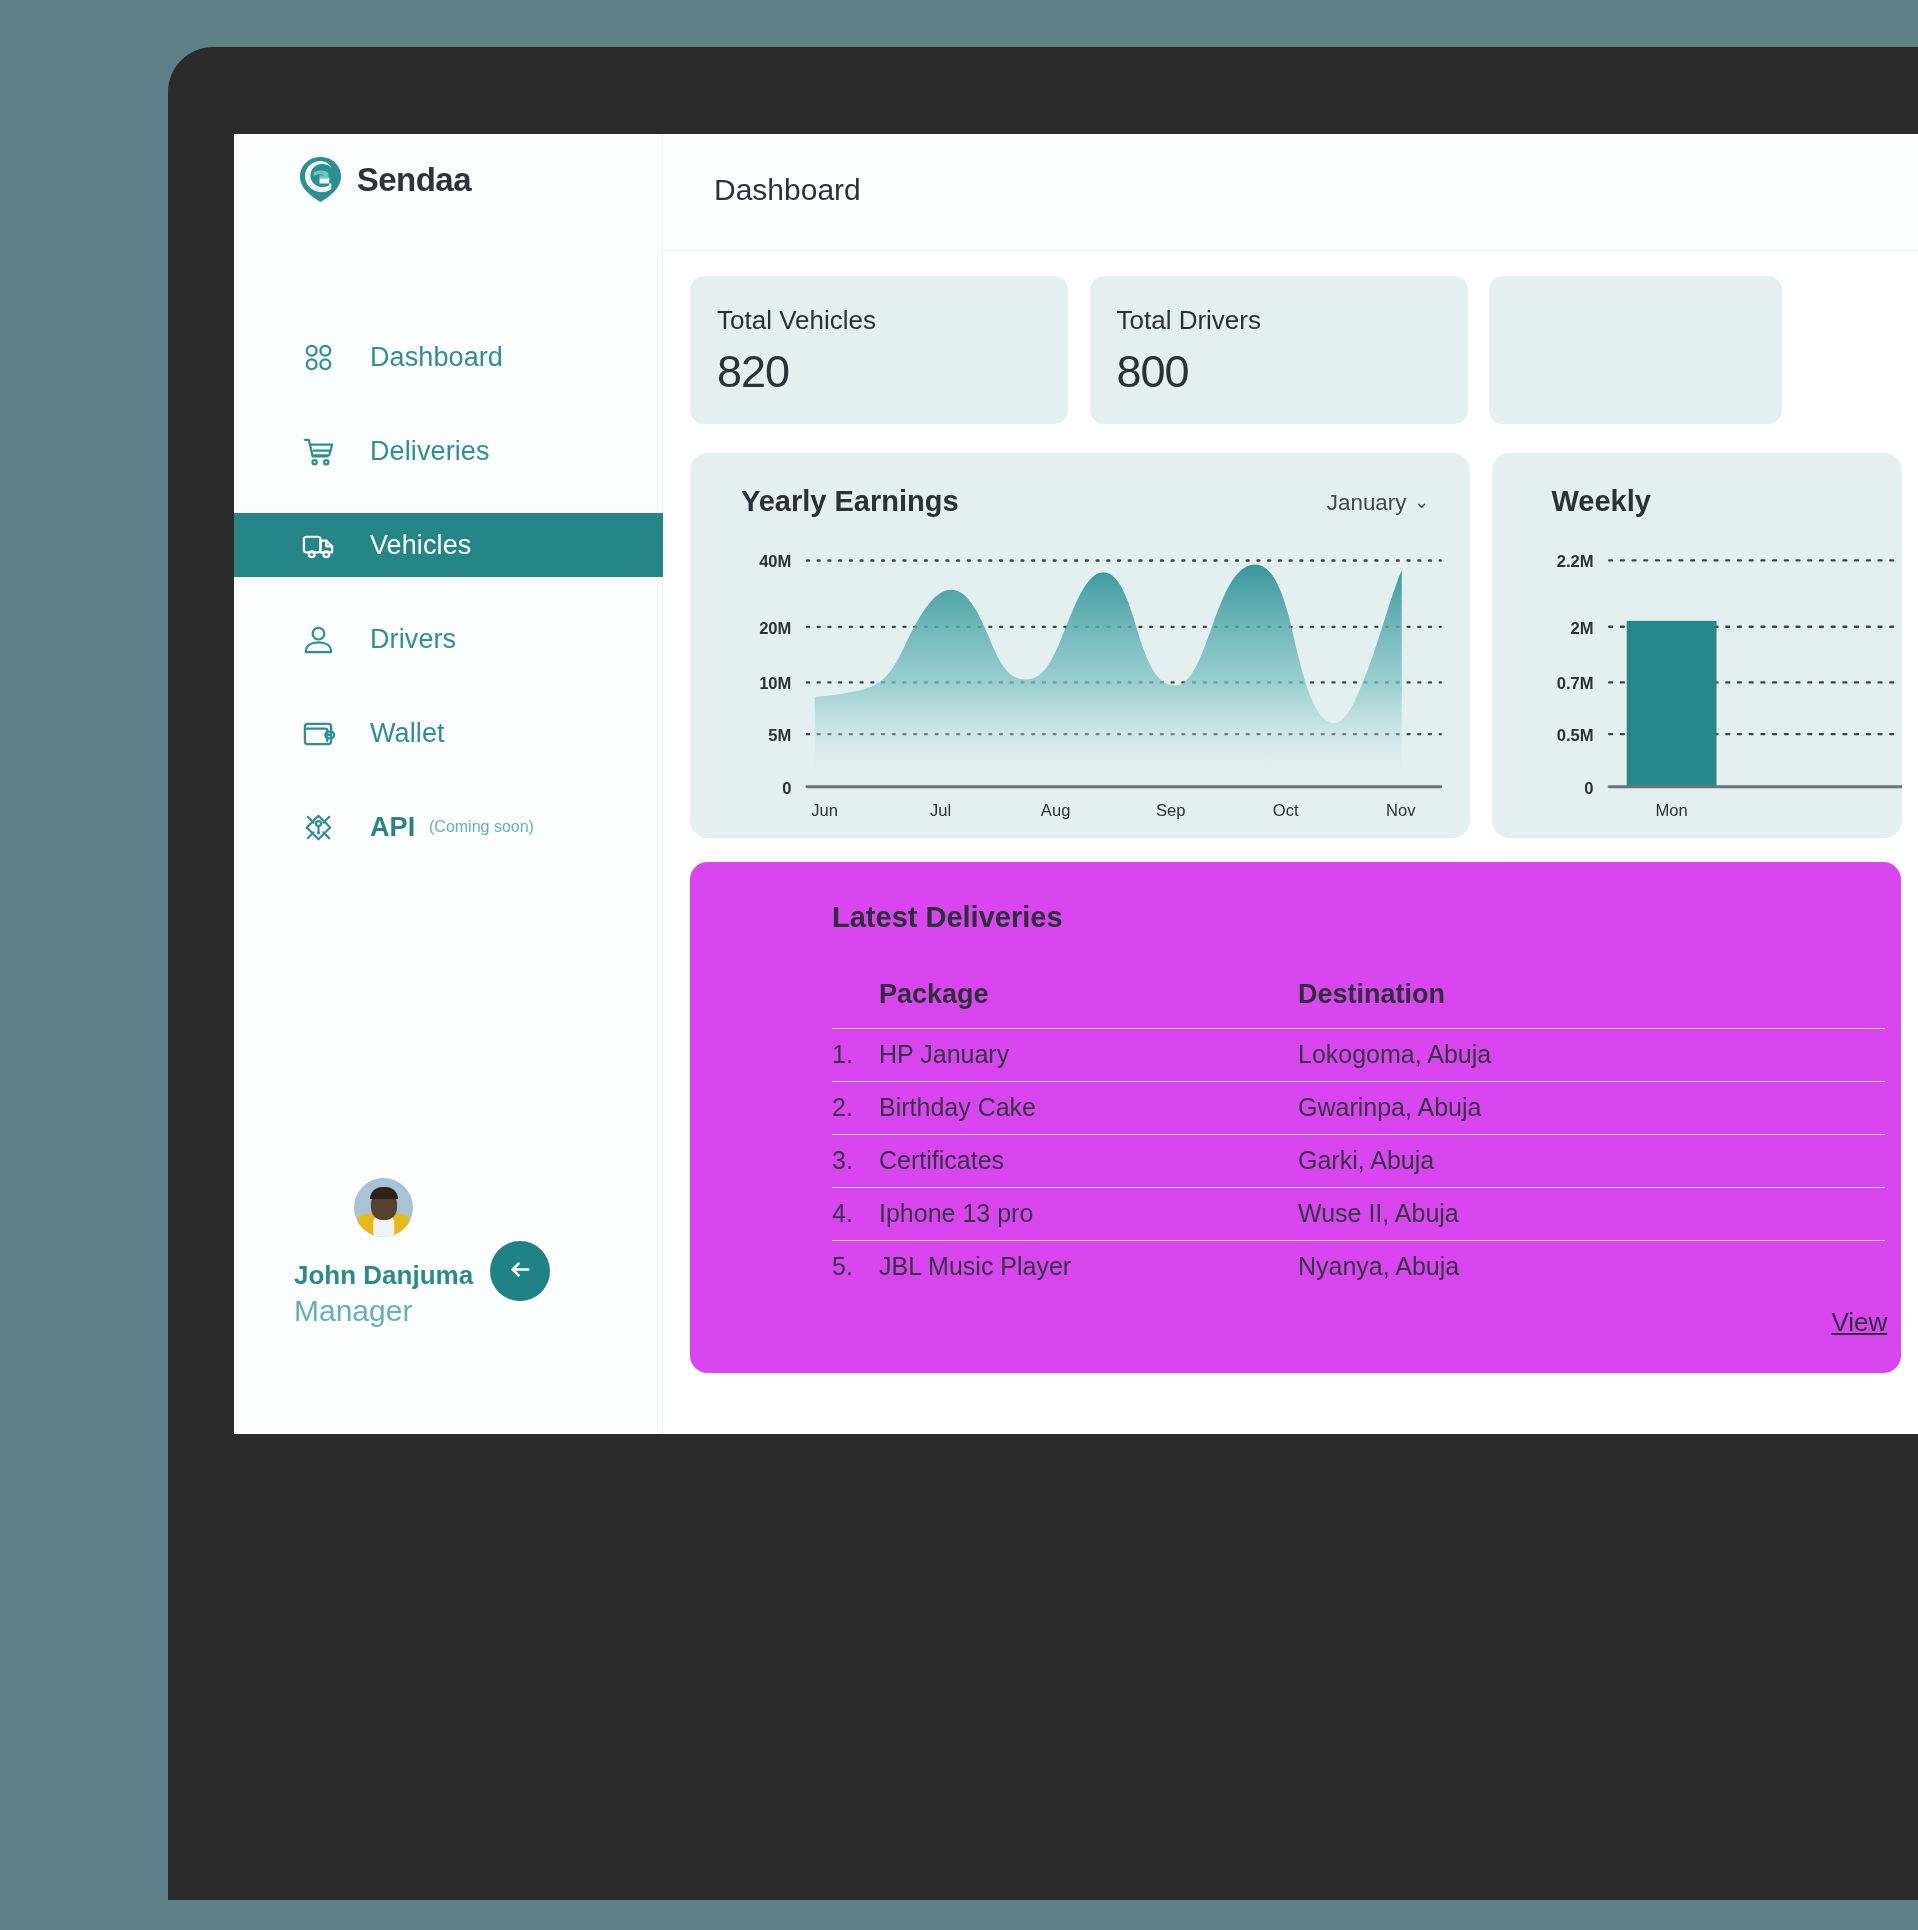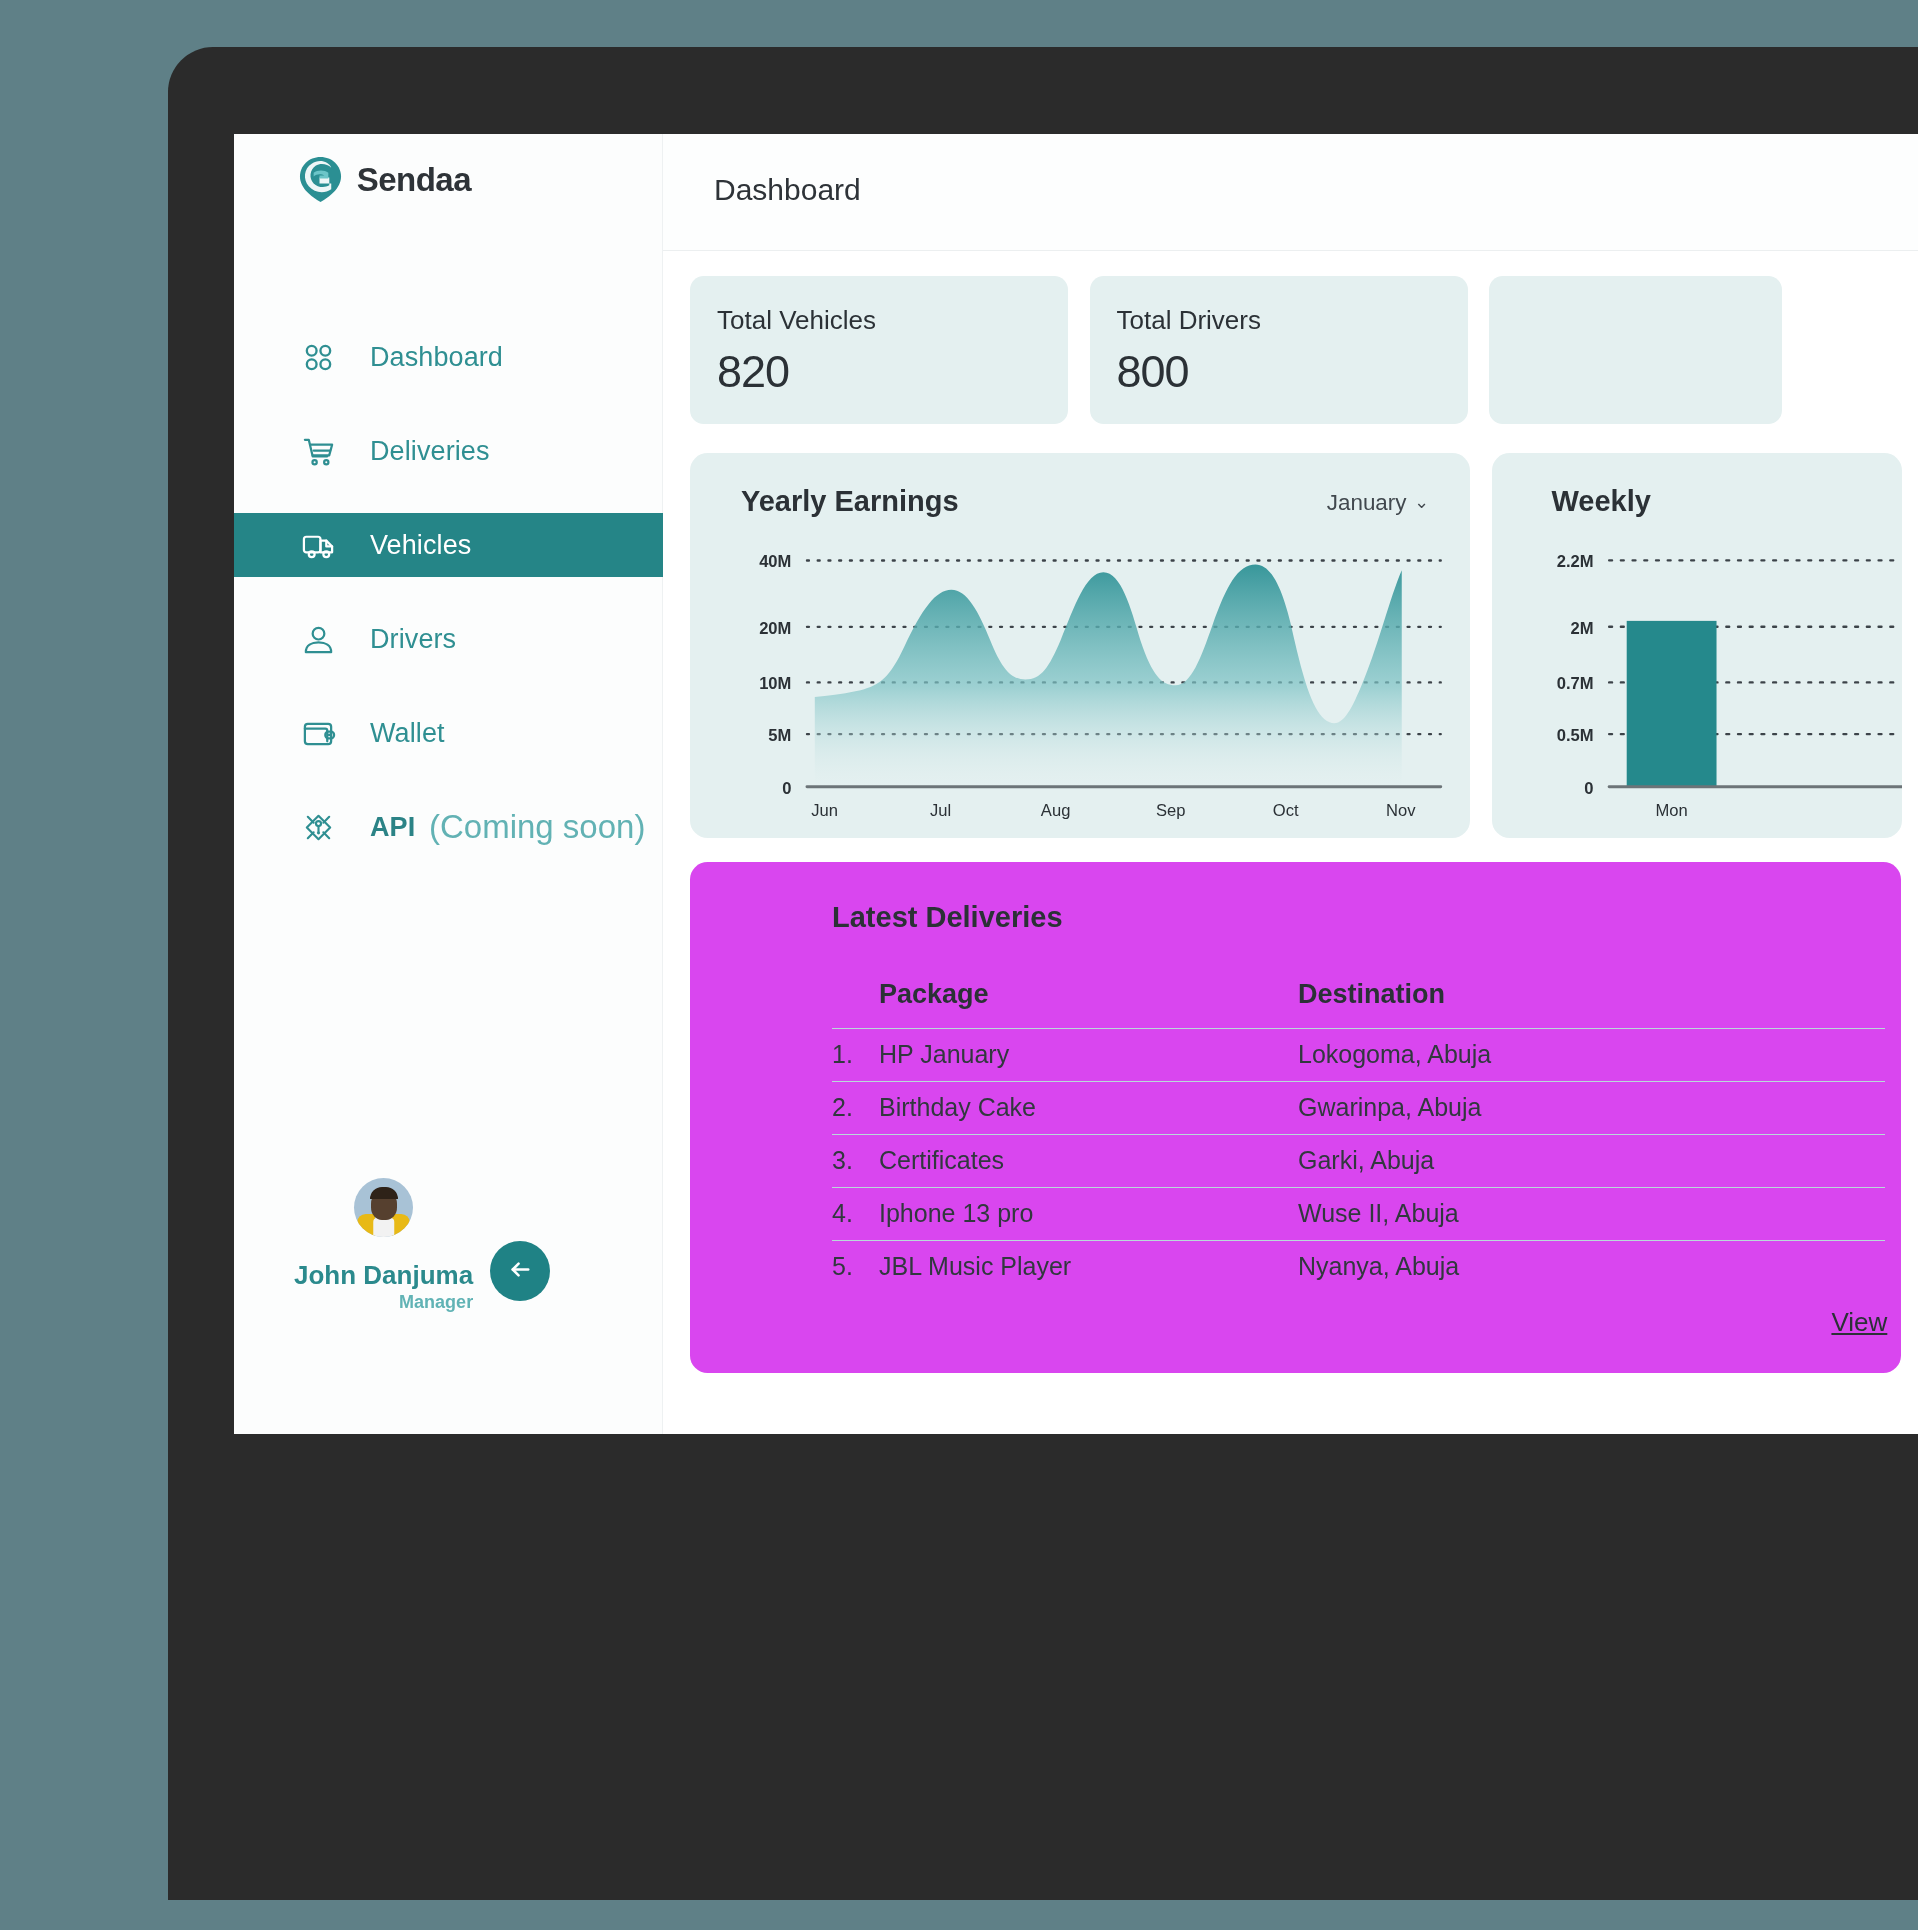--- a/index.html
+++ b/index.html
@@ -61,21 +61,21 @@
   }
   .nav-item .ico svg { width: 35px; height: 35px; display: block; }
   .nav-label {
     font-size: 27px; color: #2f8f92; font-weight: 400;
     letter-spacing: 0.1px; white-space: nowrap;
   }
   .nav-item.active { background: #258587; margin-bottom: 30px; }
   .nav-item.active .nav-label { color: #ffffff; font-weight: 500; }
   .nav-label.bold { font-weight: 700; color: #2b8386; }
   .nav-sublabel {
-    font-size: 33px; color: #62b2b4; margin-left: 13.7px; font-weight: 400;
+    font-size: 16px; color: #62b2b4; margin-left: 13.7px; font-weight: 400;
   }
 
   
   .profile {
     position: absolute; left: 60px; top: 1044px;
     display: flex; align-items: center; gap: 21.5px; flex-direction: column;
   }
   .avatar {
     width: 59px; height: 59px; border-radius: 50%;
     background: #a8c2d6; position: relative; overflow: hidden; flex: none;
@@ -93,21 +93,21 @@
   .avatar .shirt {
     position: absolute; left: 50%; bottom: 0; transform: translateX(-50%);
     width: 21.5px; height: 19.5px; background: #f2f2f2; border-radius: 3.9px 3.9px 0 0;
   }
   .avatar .jacket-l, .avatar .jacket-r {
     position: absolute; bottom: 0; width: 18.5px; height: 23.4px; background: #e8b916;
   }
   .avatar .jacket-l { left: 2.9px; border-radius: 8.8px 2px 0 0; }
   .avatar .jacket-r { right: 2.9px; border-radius: 2px 8.8px 0 0; }
   .profile-name { font-size: 26px; color: #2b8a8d; font-weight: 700; line-height: 1.25; }
-  .profile-role { font-size: 18px; color: #61b3b5; font-weight: 700; line-height: 1.3; text-align: right; }
+  .profile-role { font-size: 30px; color: #61b3b5; font-weight: 400; line-height: 1.3; }
 
   .back-btn {
     position: absolute; left: 256px; top: 1107px;
     width: 60px; height: 60px; border-radius: 50%;
     background: #1f8285;
     display: flex; align-items: center; justify-content: center;
     cursor: pointer;
   }
   .back-btn svg { width: 29px; height: 29px; }
 

